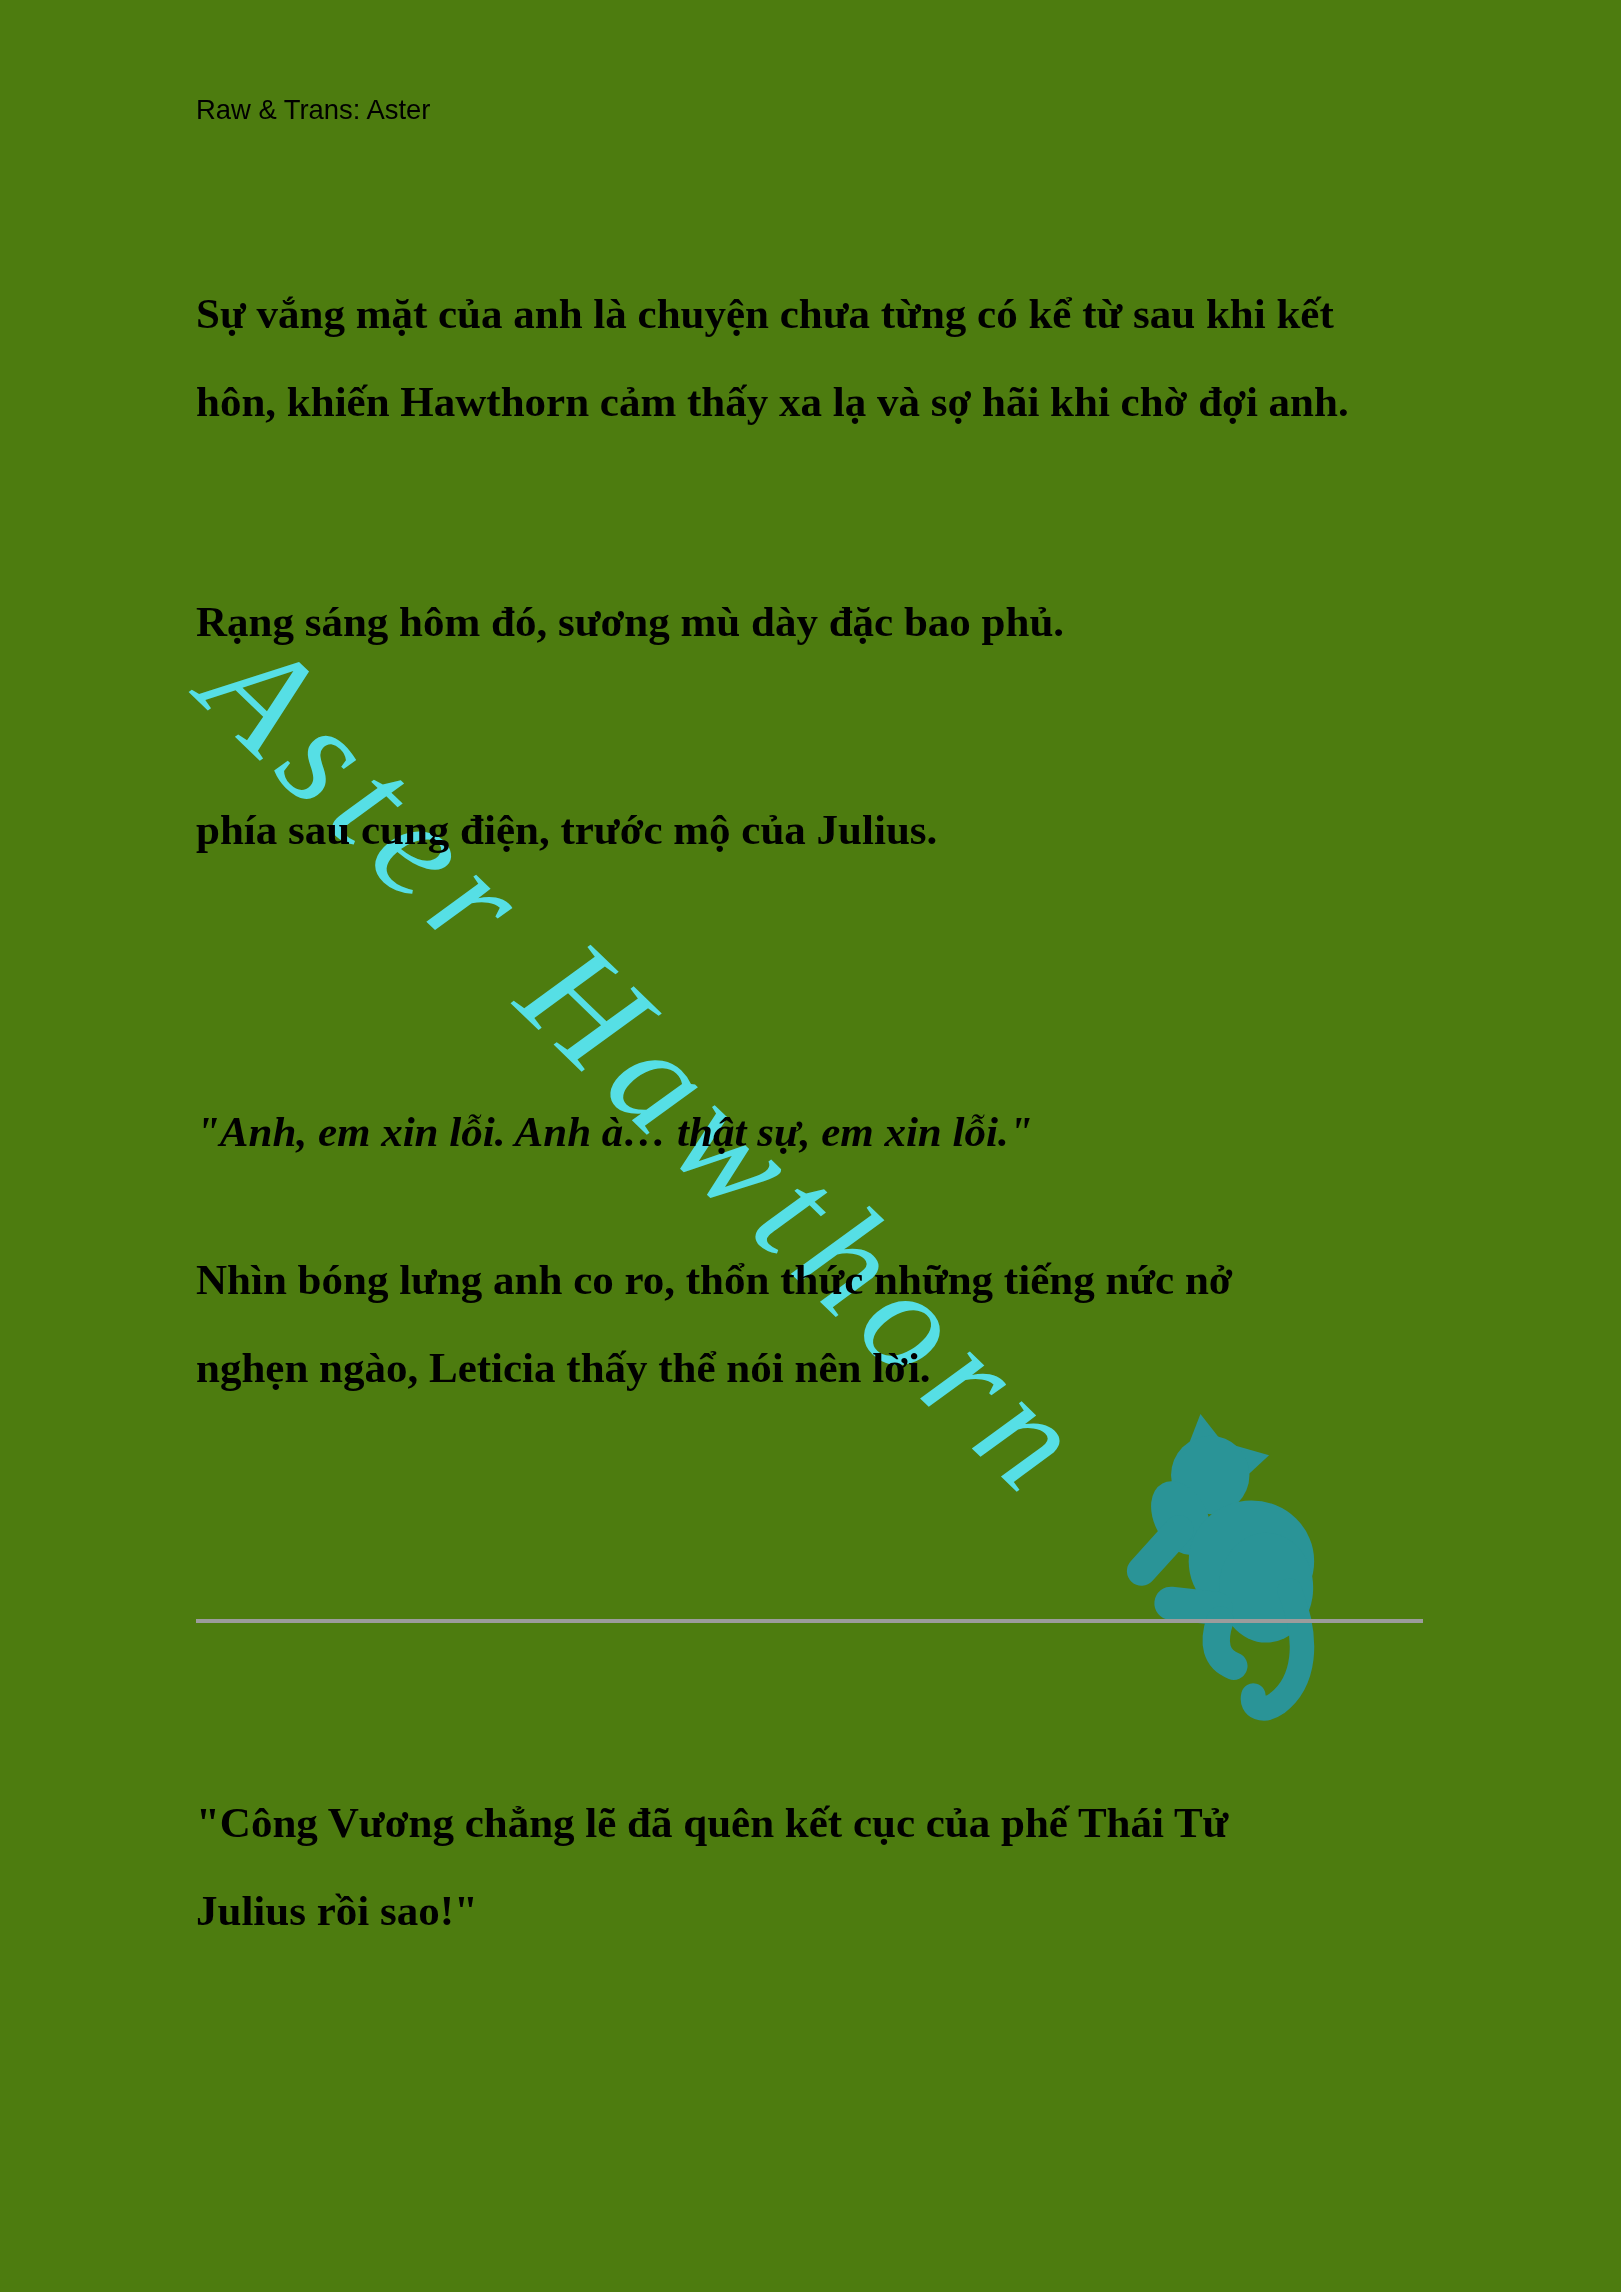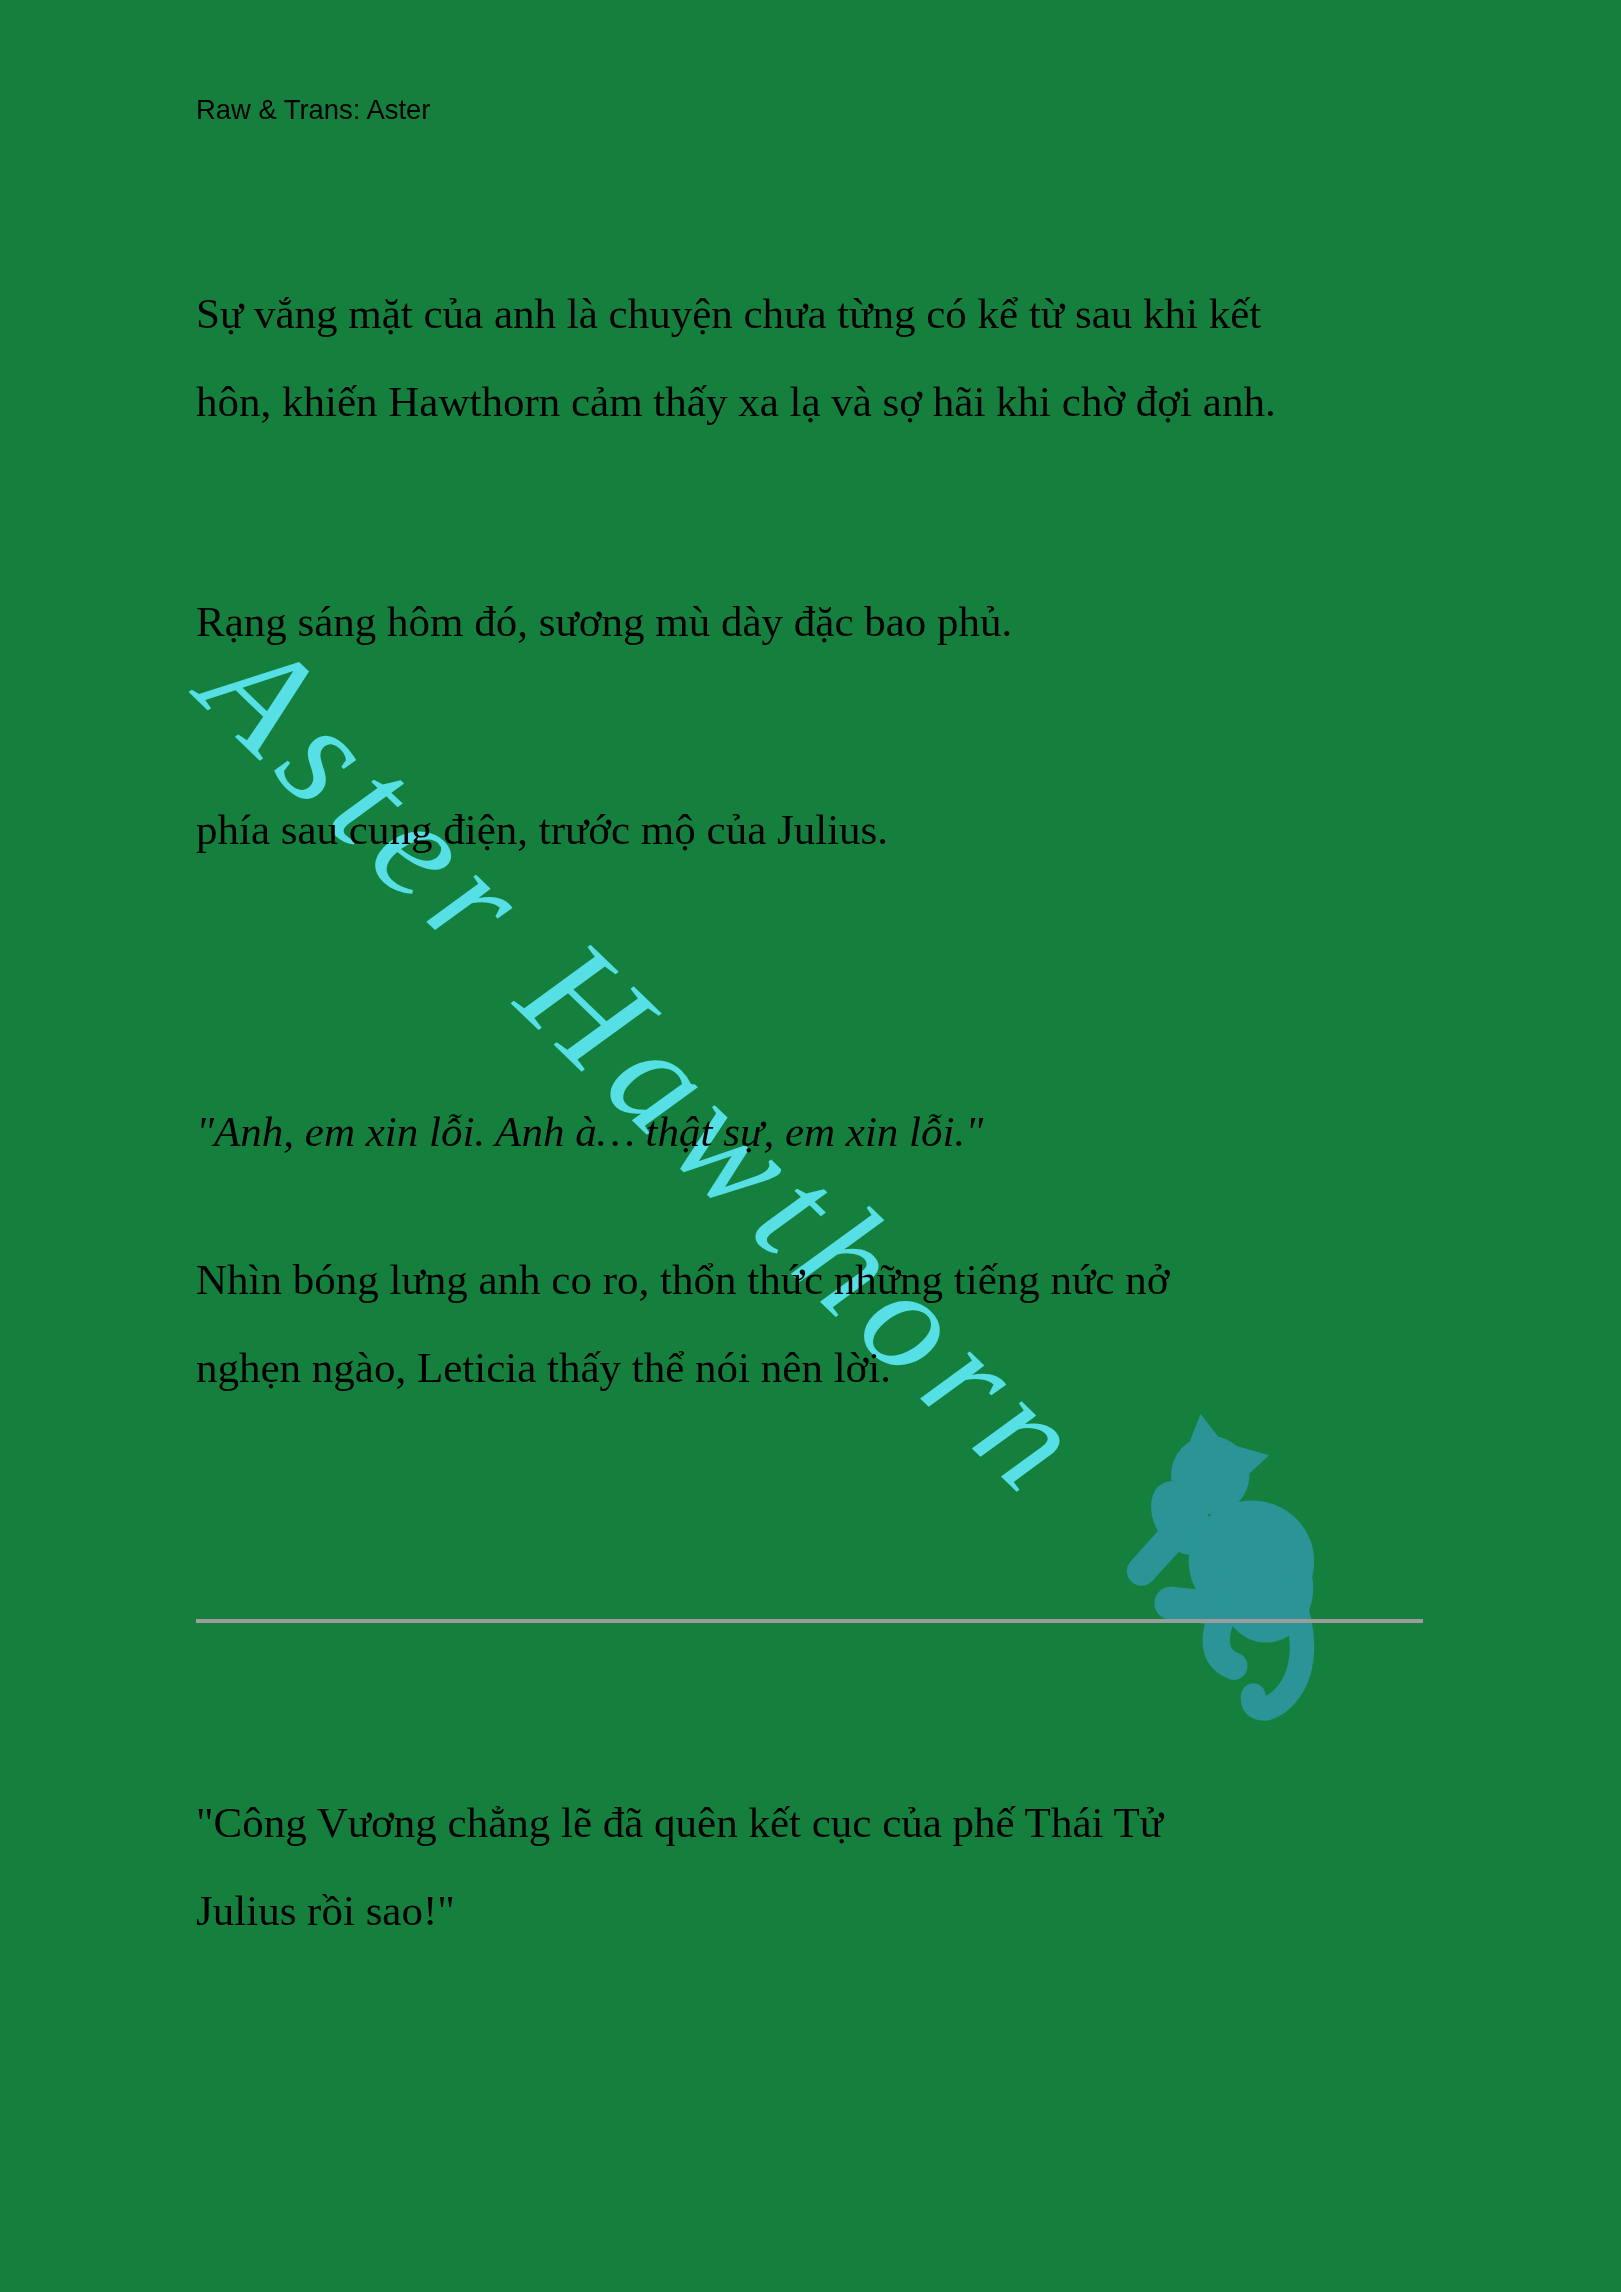--- a/index.html
+++ b/index.html
@@ -6,21 +6,21 @@
   :root {
     --wm: #56dfe5;
     --cat: #2a9497;
     --divider: #9c9c9c;
     --text: #000000;
   }
   .page {
     position: relative;
     width: 1621px;
     height: 2293px;
-    background: #15803d;
+    background: #4d7c0f;
     overflow: hidden;
     font-family: "Liberation Serif", "DejaVu Serif", serif;
   }
   .credit {
     position: absolute;
     left: 196px;
     top: 94px;
     font-family: "Liberation Sans", "DejaVu Sans", sans-serif;
     font-size: 27.4px;
     color: var(--text);
@@ -43,21 +43,21 @@
   .para {
     position: absolute;
     left: 196px;
     width: 1245px;
     margin: 0;
     font-size: 43px;
     line-height: 88px;
     color: var(--text);
     z-index: 4;
   }
-  .para .line { display: block; }
+  .para .line { display: block; font-weight: bold; }
   .italic { font-style: italic; }
   .divider {
     position: absolute;
     left: 196px;
     top: 1619px;
     width: 1227px;
     height: 3.9px;
     background: var(--divider);
     z-index: 3;
   }

